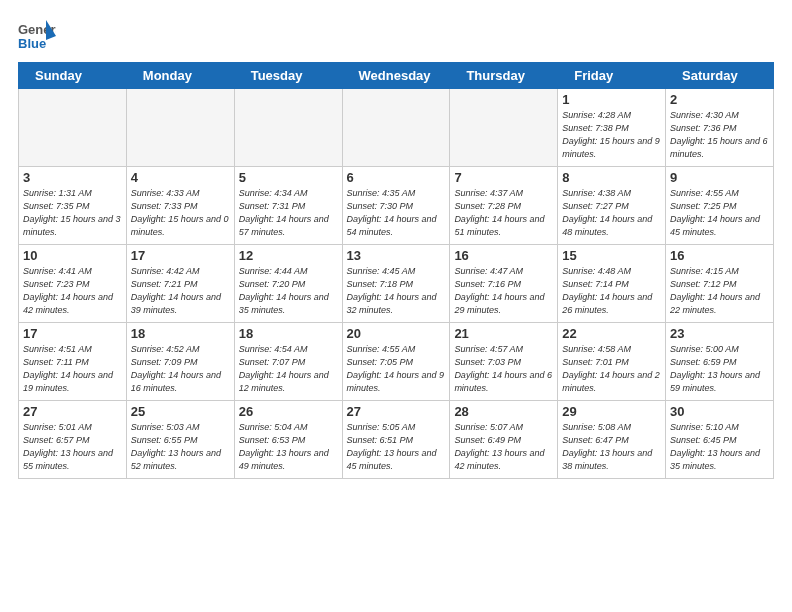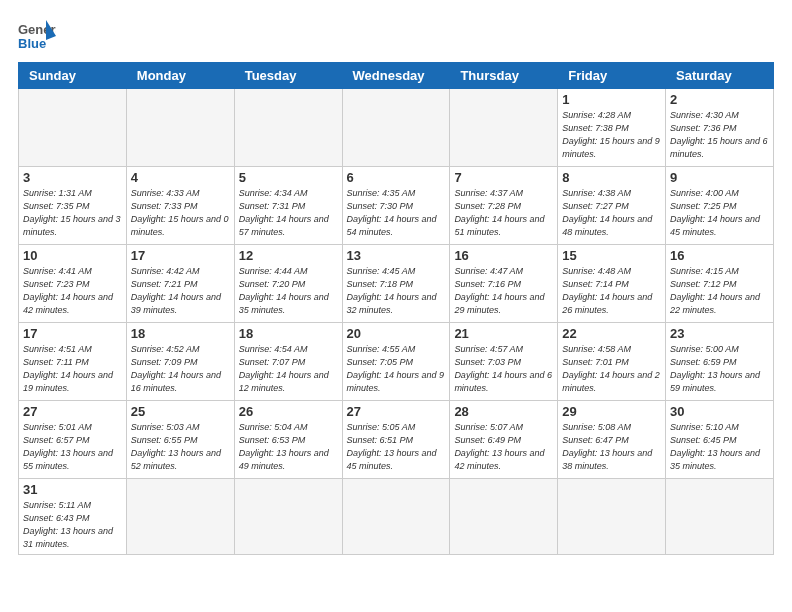--- a/index.html
+++ b/index.html
@@ -47,21 +47,21 @@
     .calendar {
       width: 100%;
       border-collapse: collapse;
       border: 1px solid #ccc;
     }
     .calendar th {
       background: #1a6bb5;
       color: #fff;
       font-size: 13px;
       font-weight: bold;
-      padding: 5px 10px;
+      padding: 5px 16px;
       text-align: left;
       border: 1px solid #1a6bb5;
       margin-top: 20px;
     }
     .calendar td {
       width: calc(100% / 7);
       vertical-align: top;
       border: 1px solid #ccc;
       padding: 3px 4px;
       font-size: 9.5px;
@@ -178,21 +178,21 @@
           </td>
           <td>
             <span class="day-num">8</span>
             <div class="day-info">Sunrise: 4:38 AM
 Sunset: 7:27 PM
 Daylight: 14 hours
 and 48 minutes.</div>
           </td>
           <td>
             <span class="day-num">9</span>
-            <div class="day-info">Sunrise: 4:00 AM
+            <div class="day-info">Sunrise: 4:55 AM
 Sunset: 7:25 PM
 Daylight: 14 hours
 and 45 minutes.</div>
           </td>
         </tr>
         <tr>
           <td>
             <span class="day-num">10</span>
             <div class="day-info">Sunrise: 4:41 AM
 Sunset: 7:23 PM
@@ -336,31 +336,16 @@
 Daylight: 13 hours
 and 38 minutes.</div>
           </td>
           <td>
             <span class="day-num">30</span>
             <div class="day-info">Sunrise: 5:10 AM
 Sunset: 6:45 PM
 Daylight: 13 hours
 and 35 minutes.</div>
           </td>
-        </tr>
-        <tr class="last-row">
-          <td>
-            <span class="day-num">31</span>
-            <div class="day-info">Sunrise: 5:11 AM
-Sunset: 6:43 PM
-Daylight: 13 hours
-and 31 minutes.</div>
-          </td>
-          <td class="empty"></td>
-          <td class="empty"></td>
-          <td class="empty"></td>
-          <td class="empty"></td>
-          <td class="empty"></td>
-          <td class="empty"></td>
         </tr>
       </tbody>
   </table>
 </div>
 
 </body></html>

